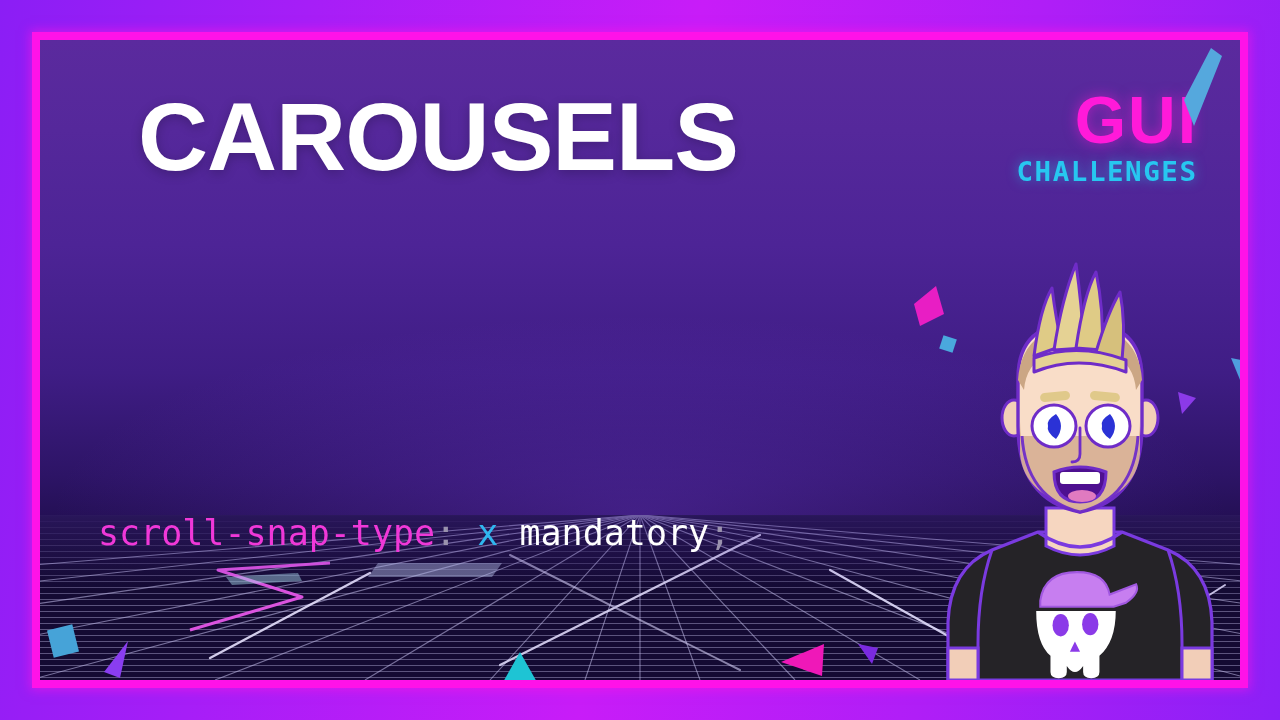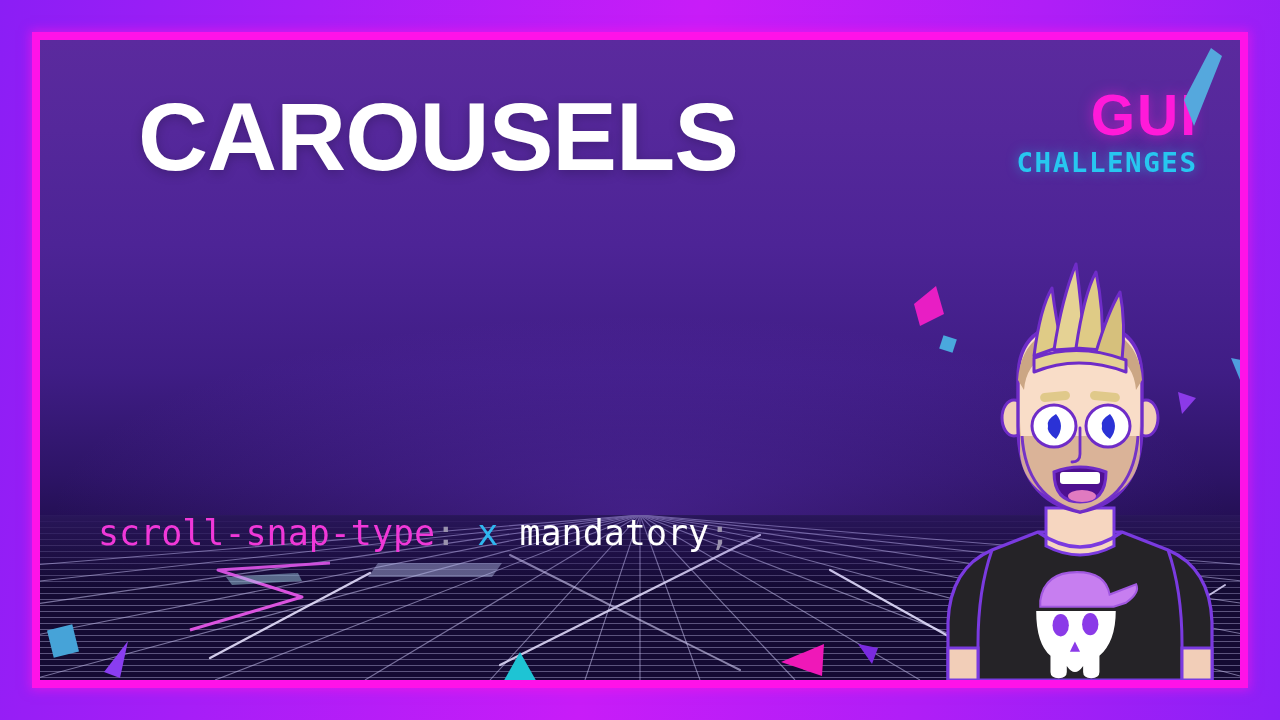--- a/index.html
+++ b/index.html
@@ -65,21 +65,21 @@
     position:absolute; left:62px; top:48px;
     color:#fff; font-size:97px; font-weight:700; letter-spacing:-1px;
     line-height:1; white-space:nowrap;
     text-shadow:0 3px 12px rgba(0,0,0,.22);
     margin-left:36px;
   }
 
   
   #logo{ position:absolute; right:42px; top:47px; text-align:right; }
   #logo-gui{
-    color:#ff1ad9; font-size:57px; font-weight:700; letter-spacing:2px;
+    color:#ff1ad9; font-size:66px; font-weight:700; letter-spacing:2px;
     line-height:1; text-shadow:0 0 14px rgba(255,26,217,.55);
   }
   #logo-challenges{
     color:#27c7f0; font-size:27px; font-weight:700; letter-spacing:1.5px;
     line-height:1; margin-top:5px;
     text-shadow:0 0 12px rgba(39,199,240,.55);
     font-family:"DejaVu Sans Mono", monospace;
     transform:scaleX(1.02); transform-origin:right center;
   }
 

